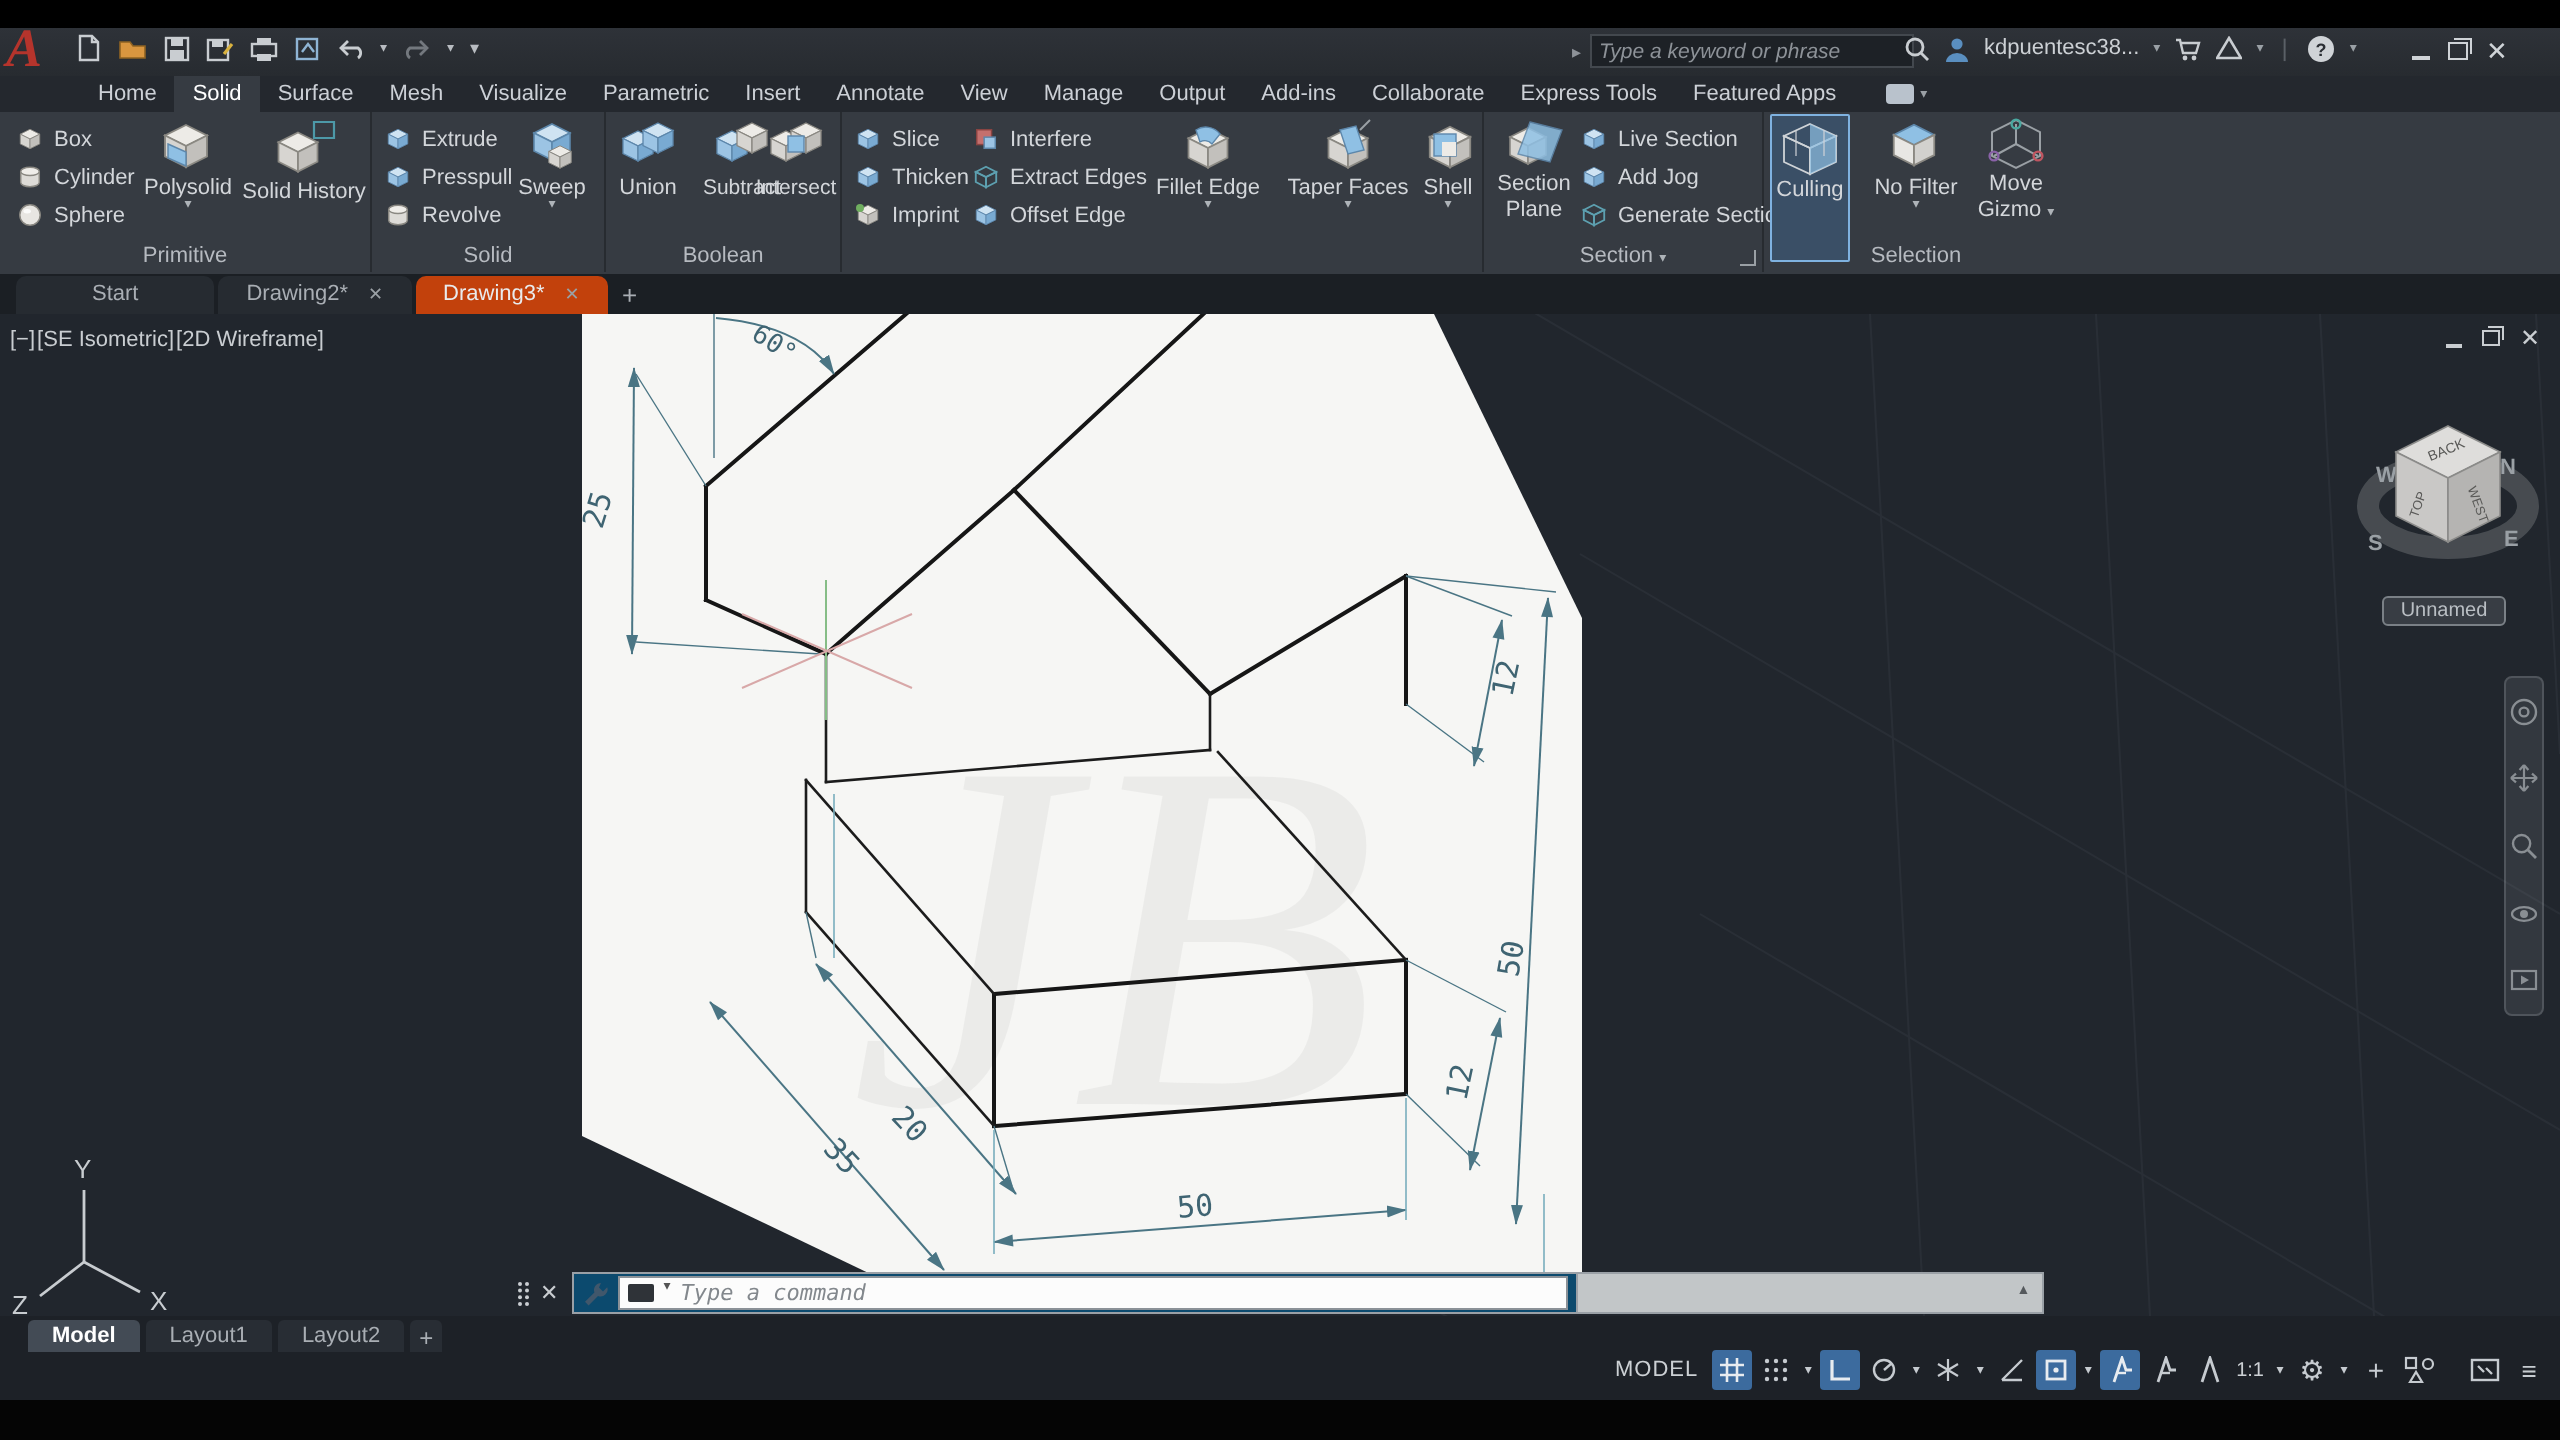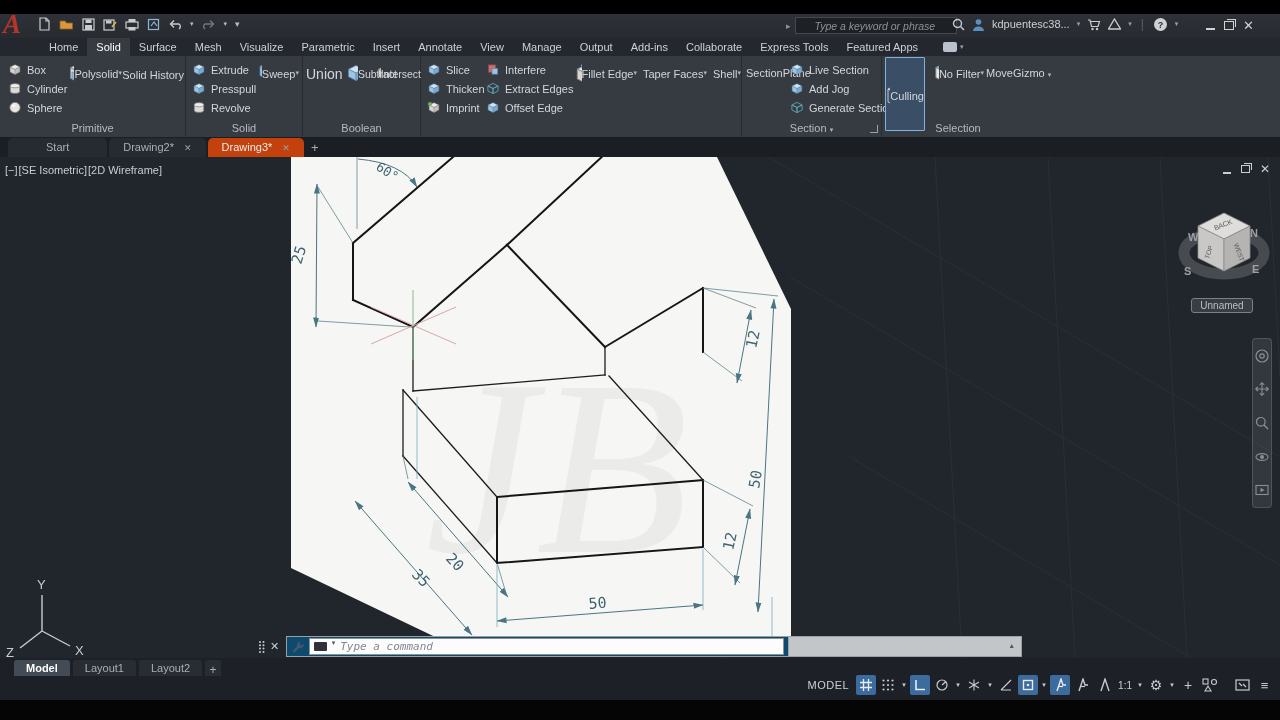--- a/index.html
+++ b/index.html
@@ -13,21 +13,21 @@
   #applogo{left:3px;top:10px;font-family:"Liberation Serif",serif;font-style:italic;font-weight:bold;
            font-size:27px;color:#b5342c;line-height:28px;}
   #qat{left:38px;top:17px;display:flex;gap:8px;align-items:center;}
   #qat svg{display:block;}
   .qcaret{font-size:7px;color:#b8bcc1;}
   #titletext{left:340px;top:19px;width:460px;text-align:center;font-size:12px;color:#d8dbde;white-space:nowrap;}
   #titletext .doc{margin-left:14px;}
   #searchwrap{left:786px;top:17px;display:flex;align-items:center;gap:4px;}
   .expand-caret{color:#8d9298;font-size:9px;}
   #searchbox{width:152px;height:15px;background:#1d2126;border:1px solid #43484e;display:flex;align-items:center;padding:0 4px;}
-  #searchbox span{font-size:10.5px;font-style:italic;color:#8d9298;white-space:nowrap;overflow:hidden;margin-left:15px;}
+  #searchbox span{font-size:10.5px;font-style:italic;color:#8d9298;white-space:nowrap;overflow:hidden;}
   #titleright{left:952px;top:15px;display:flex;align-items:center;gap:7px;height:18px;color:#c9cdd1;}
   #titleright .uname{font-size:11px;color:#ccd0d4;}
   .tcaret{font-size:7px;color:#9aa0a5;}
   .tdivider{color:#5a6066;font-size:12px;margin:0 2px;}
   #wincontrols{left:1206px;top:14px;display:flex;gap:9px;align-items:center;height:22px;color:#cfd3d7;}
   .win-min{width:9px;height:8px;border-bottom:2px solid #cfd3d7;}
   .win-restore{width:8px;height:7px;border:1px solid #cfd3d7;position:relative;}
   .win-restore:before{content:"";position:absolute;left:2px;top:-3px;width:8px;height:7px;border:1px solid #cfd3d7;border-left:none;border-bottom:none;}
   .win-close{font-size:13px;line-height:13px;}
 
@@ -38,21 +38,21 @@
   #ribbonmini{margin-left:12px;display:flex;align-items:center;gap:3px;padding:2px 4px;}
   #ribbonmini .mini-ic{width:14px;height:10px;background:#b9c2cc;border-radius:2px;}
   #ribbonmini .tcaret{font-size:7px;}
 
   
   #ribbon{left:0;top:56px;width:1280px;height:81px;background:#363b42;border-bottom:1px solid #15181c;}
   .panel{position:absolute;top:0;height:80px;border-right:1px solid #272b30;box-sizing:border-box;}
   .plabel{position:absolute;bottom:2px;left:0;right:0;text-align:center;font-size:11px;color:#b6bac0;white-space:nowrap;}
   .scol{position:absolute;display:flex;flex-direction:column;}
   .sbtn{display:flex;align-items:center;gap:5px;height:19px;font-size:11px;color:#d3d6da;white-space:nowrap;}
-  .lbtn{position:absolute;top:3px;display:flex;flex-direction:row;align-items:center;font-size:11px;color:#d3d6da;text-align:center;line-height:12px;}
+  .lbtn{position:absolute;top:3px;display:flex;flex-direction:column;align-items:center;font-size:11px;color:#d3d6da;text-align:center;line-height:12px;}
   .lbtn .cap{margin-top:1px;white-space:nowrap;}
   .caret{font-size:7px;line-height:6px;color:#aeb3b8;}
   .caret:before{content:"▾";}
   .launcher{position:absolute;right:3px;bottom:3px;width:7px;height:7px;border-right:1.5px solid #9aa0a5;border-bottom:1.5px solid #9aa0a5;}
   .tool-hl{border:1px solid #7fb2e0;background:#3a4f66;border-radius:1px;top:1px;height:74px;box-sizing:border-box;justify-content:flex-start;padding-top:2px;}
 
   
   #filetabs{left:0;top:137px;width:1280px;height:20px;background:#1b1f24;display:flex;align-items:flex-end;padding-left:8px;box-sizing:border-box;gap:2px;}
   .ftab{height:19px;line-height:19px;font-size:11px;color:#a9aeb4;background:#262b31;border-radius:5px 5px 0 0;display:flex;align-items:center;gap:10px;padding:0 14px;}
   .ftab.start{padding:0 38px;text-align:right;}
@@ -330,21 +330,21 @@
       </div>
       <div class="plabel">Solid</div>
     </div>
 
     <div class="panel" style="left:303px;width:118px">
       <div class="lbtn" style="left:3px;width:36px">
         <svg width="32" height="28">
             <use href="#c-blue" x="0" y="4" width="22" height="20"></use>
             <use href="#c-blue" x="10" y="0" width="22" height="20"></use>
           </svg>
-        <span class="cap" style="font-size:14px">Union</span>
+        <span class="cap" style="font-size:11px">Union</span>
       </div>
       <div class="lbtn" style="left:42px;width:52px">
         <svg width="32" height="28">
             <use href="#c-blue" x="0" y="4" width="22" height="20"></use>
             <use href="#c-light" x="10" y="0" width="22" height="20"></use>
           </svg>
         <span class="cap" style="font-size:10.5px">Subtract</span>
       </div>
       <div class="lbtn" style="left:72px;width:46px">
         <svg width="32" height="28">

